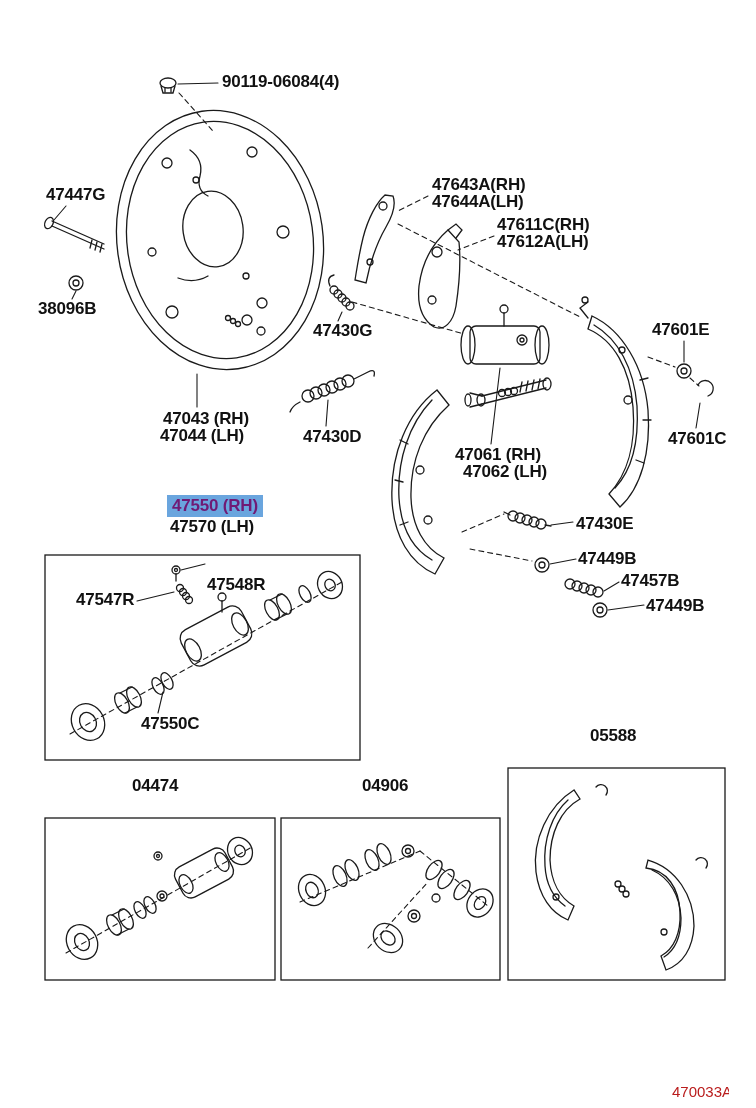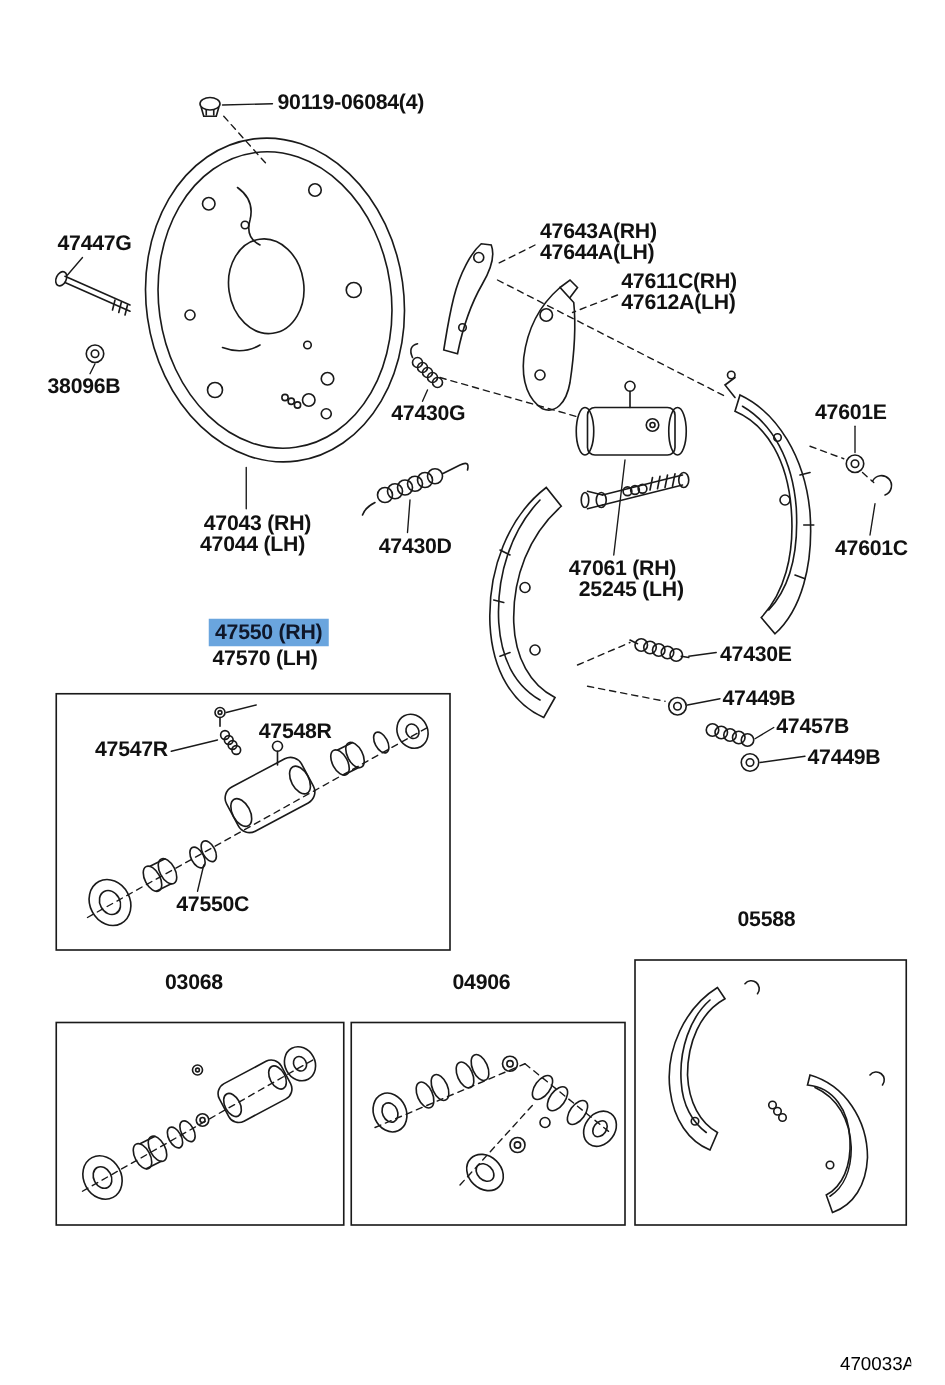--- a/index.html
+++ b/index.html
@@ -2,22 +2,22 @@
 <html><head>
 <meta charset="utf-8">
 <style>
   *{box-sizing:border-box}
   body{margin:0;background:#ffffff}
   .stage{position:relative;width:729px;height:1108px;background:#fff;overflow:hidden;
          font-family:"Liberation Sans",sans-serif}
   svg.art{position:absolute;left:0;top:0}
   .lbl{position:absolute;font-weight:700;font-size:17px;letter-spacing:-0.2px;
        color:#111;white-space:nowrap;line-height:1;cursor:pointer}
-  .lbl.hl{background:#6aa5de;color:#0f172a;padding:2px 5px 3px;margin-left:-5px;margin-top:-2px}
-  .code{position:absolute;font-weight:400;font-size:15px;color:#000000;white-space:nowrap}
+  .lbl.hl{background:#6aa5de;color:#701a75;padding:2px 5px 3px;margin-left:-5px;margin-top:-2px}
+  .code{position:absolute;font-weight:400;font-size:15px;color:#b91c1c;white-space:nowrap}
 </style>
 </head>
 <body>
 
 <div class="stage">
 
   <svg class="art" width="756" height="1108" viewBox="0 0 756 1108" stroke="#1a1a1a" fill="none" stroke-width="1.3" stroke-linecap="round">
 
     <g stroke-width="1.1">
       <line x1="178" y1="84" x2="218" y2="83"></line>
@@ -311,29 +311,29 @@
   <div class="lbl" style="left:160px;top:427px">47044 (LH)</div>
   <div class="lbl" style="left:313px;top:322px">47430G</div>
   <div class="lbl" style="left:303px;top:428px">47430D</div>
   <div class="lbl" style="left:432px;top:176px">47643A(RH)</div>
   <div class="lbl" style="left:432px;top:193px">47644A(LH)</div>
   <div class="lbl" style="left:497px;top:216px">47611C(RH)</div>
   <div class="lbl" style="left:497px;top:233px">47612A(LH)</div>
   <div class="lbl" style="left:652px;top:321px">47601E</div>
   <div class="lbl" style="left:668px;top:430px">47601C</div>
   <div class="lbl" style="left:455px;top:446px">47061 (RH)</div>
-  <div class="lbl" style="left:463px;top:463px">25245 (LH)</div>
+  <div class="lbl" style="left:463px;top:463px">47062 (LH)</div>
   <div class="lbl" style="left:576px;top:515px">47430E</div>
   <div class="lbl" style="left:578px;top:550px">47449B</div>
   <div class="lbl" style="left:621px;top:572px">47457B</div>
   <div class="lbl" style="left:646px;top:597px">47449B</div>
   <div class="lbl hl" style="left:172px;top:497px">47550 (RH)</div>
   <div class="lbl" style="left:170px;top:518px">47570 (LH)</div>
   <div class="lbl" style="left:207px;top:576px">47548R</div>
   <div class="lbl" style="left:76px;top:591px">47547R</div>
   <div class="lbl" style="left:141px;top:715px">47550C</div>
-  <div class="lbl" style="left:132px;top:777px">03068</div>
+  <div class="lbl" style="left:132px;top:777px">04474</div>
   <div class="lbl" style="left:362px;top:777px">04906</div>
   <div class="lbl" style="left:590px;top:727px">05588</div>
 
   <div class="code" style="left:672px;top:1083px">470033A</div>
 
 </div>
 
 </body></html>

